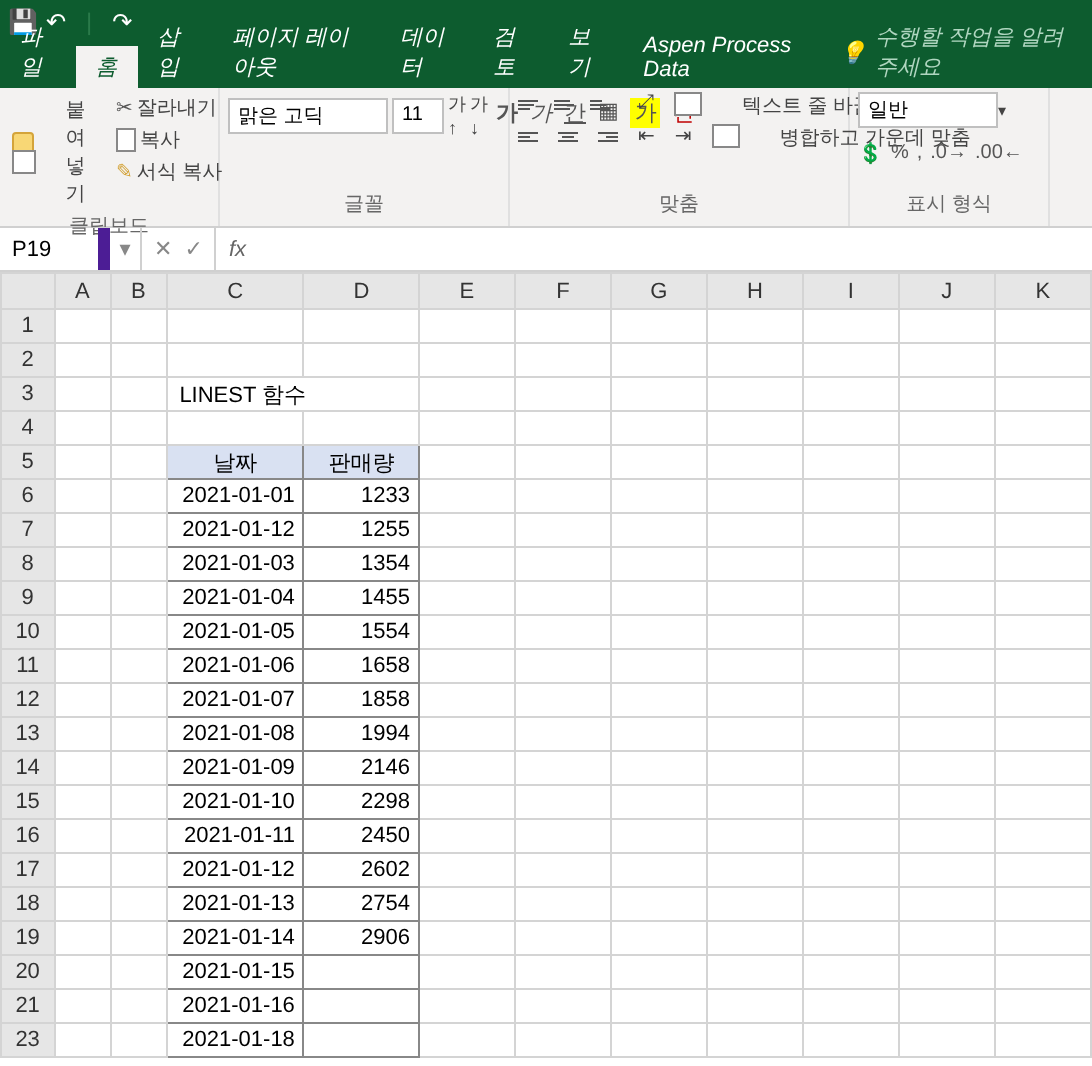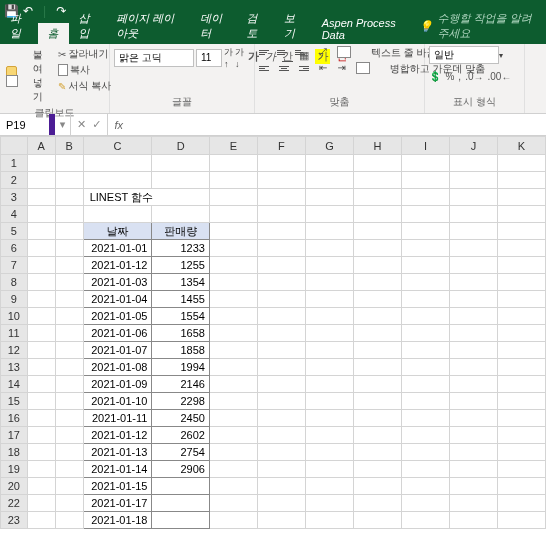--- a/index.html
+++ b/index.html
@@ -511,24 +511,24 @@
           <td class="bord cval"></td>
           <td></td>
           <td></td>
           <td></td>
           <td></td>
           <td></td>
           <td></td>
           <td></td>
         </tr>
         <tr>
-          <th>22</th>
-          <td></td>
-          <td></td>
-          <td class="bord cdate">2021-01-17</td>
+          <th>21</th>
+          <td></td>
+          <td></td>
+          <td class="bord cdate">2021-01-16</td>
           <td class="bord cval"></td>
           <td></td>
           <td></td>
           <td></td>
           <td></td>
           <td></td>
           <td></td>
           <td></td>
         </tr>
         <tr>

